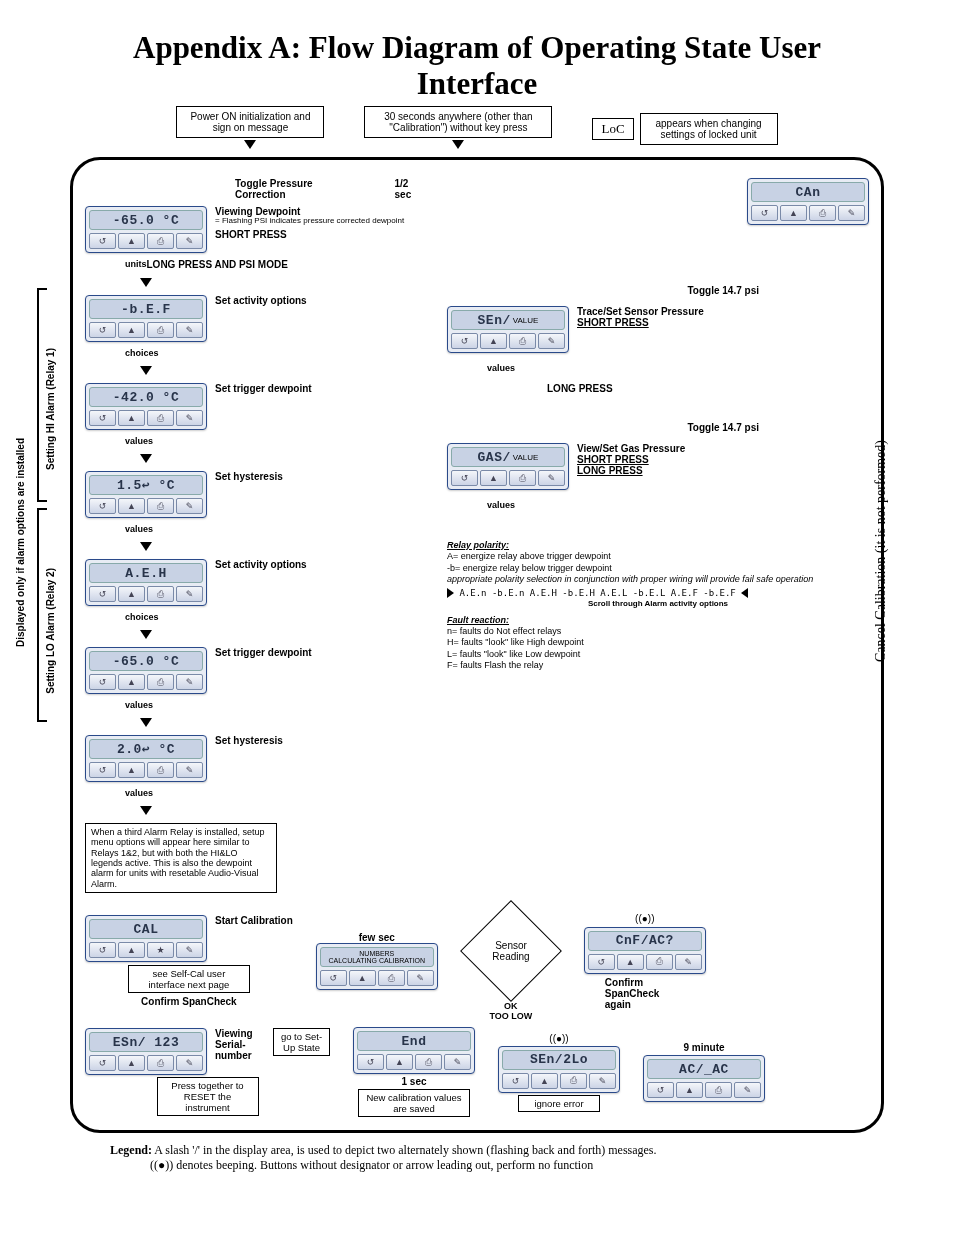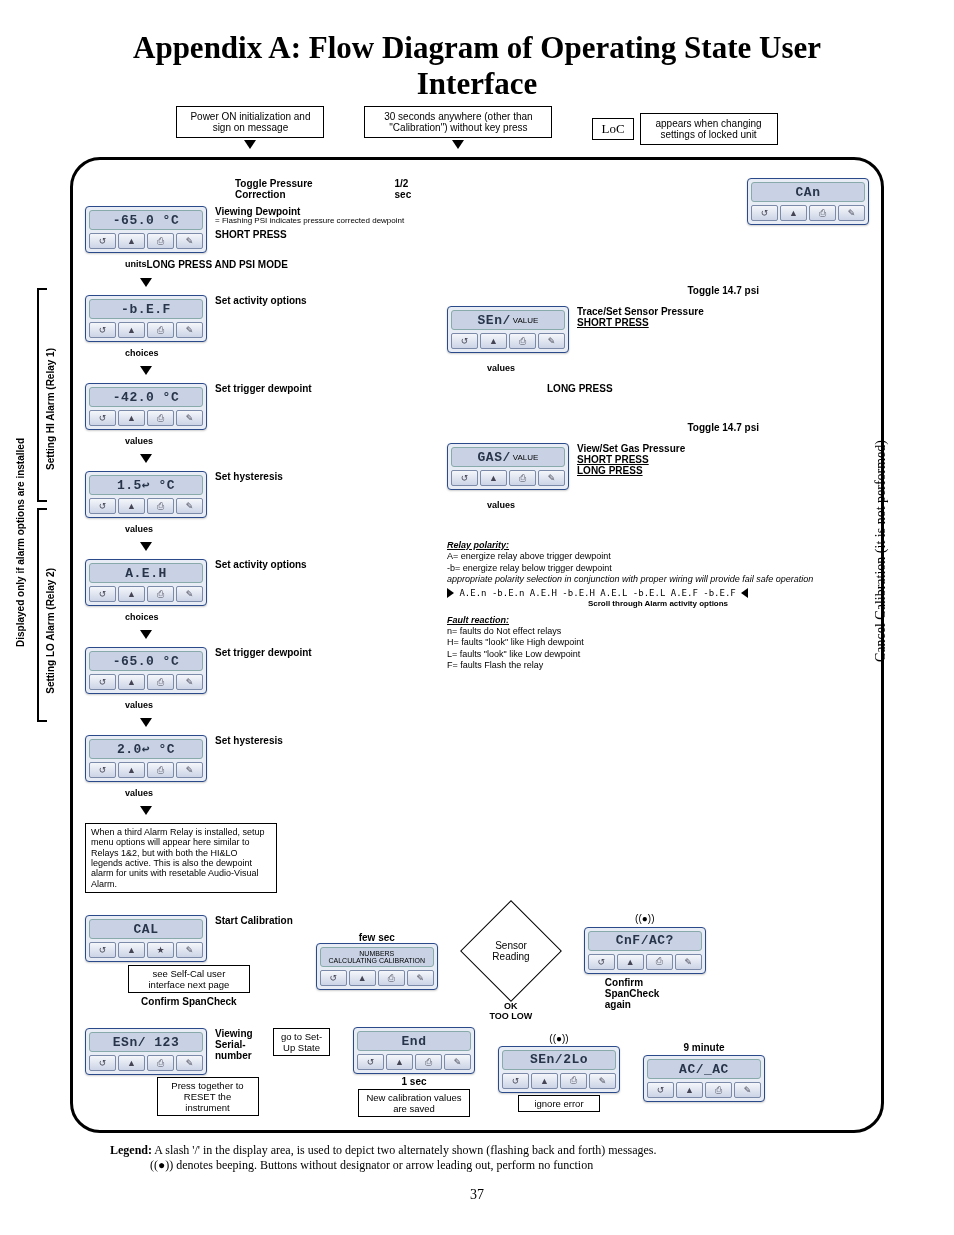--- a/index.html
+++ b/index.html
@@ -420,14 +420,13 @@
   </div>
 </div>
 
 </div>
 
 <div class="legend">
   <span class="b">Legend:</span><span> A slash '/' in the display area, is used to depict two alternately shown (flashing back and forth) messages.</span><br>
   <span style="margin-left:40px">((●))</span><span> denotes beeping.  Buttons without designator or arrow leading out, perform no function</span>
 </div>
 
-<div class="pgnum">37</div>
 </div>
 
 </body></html>

